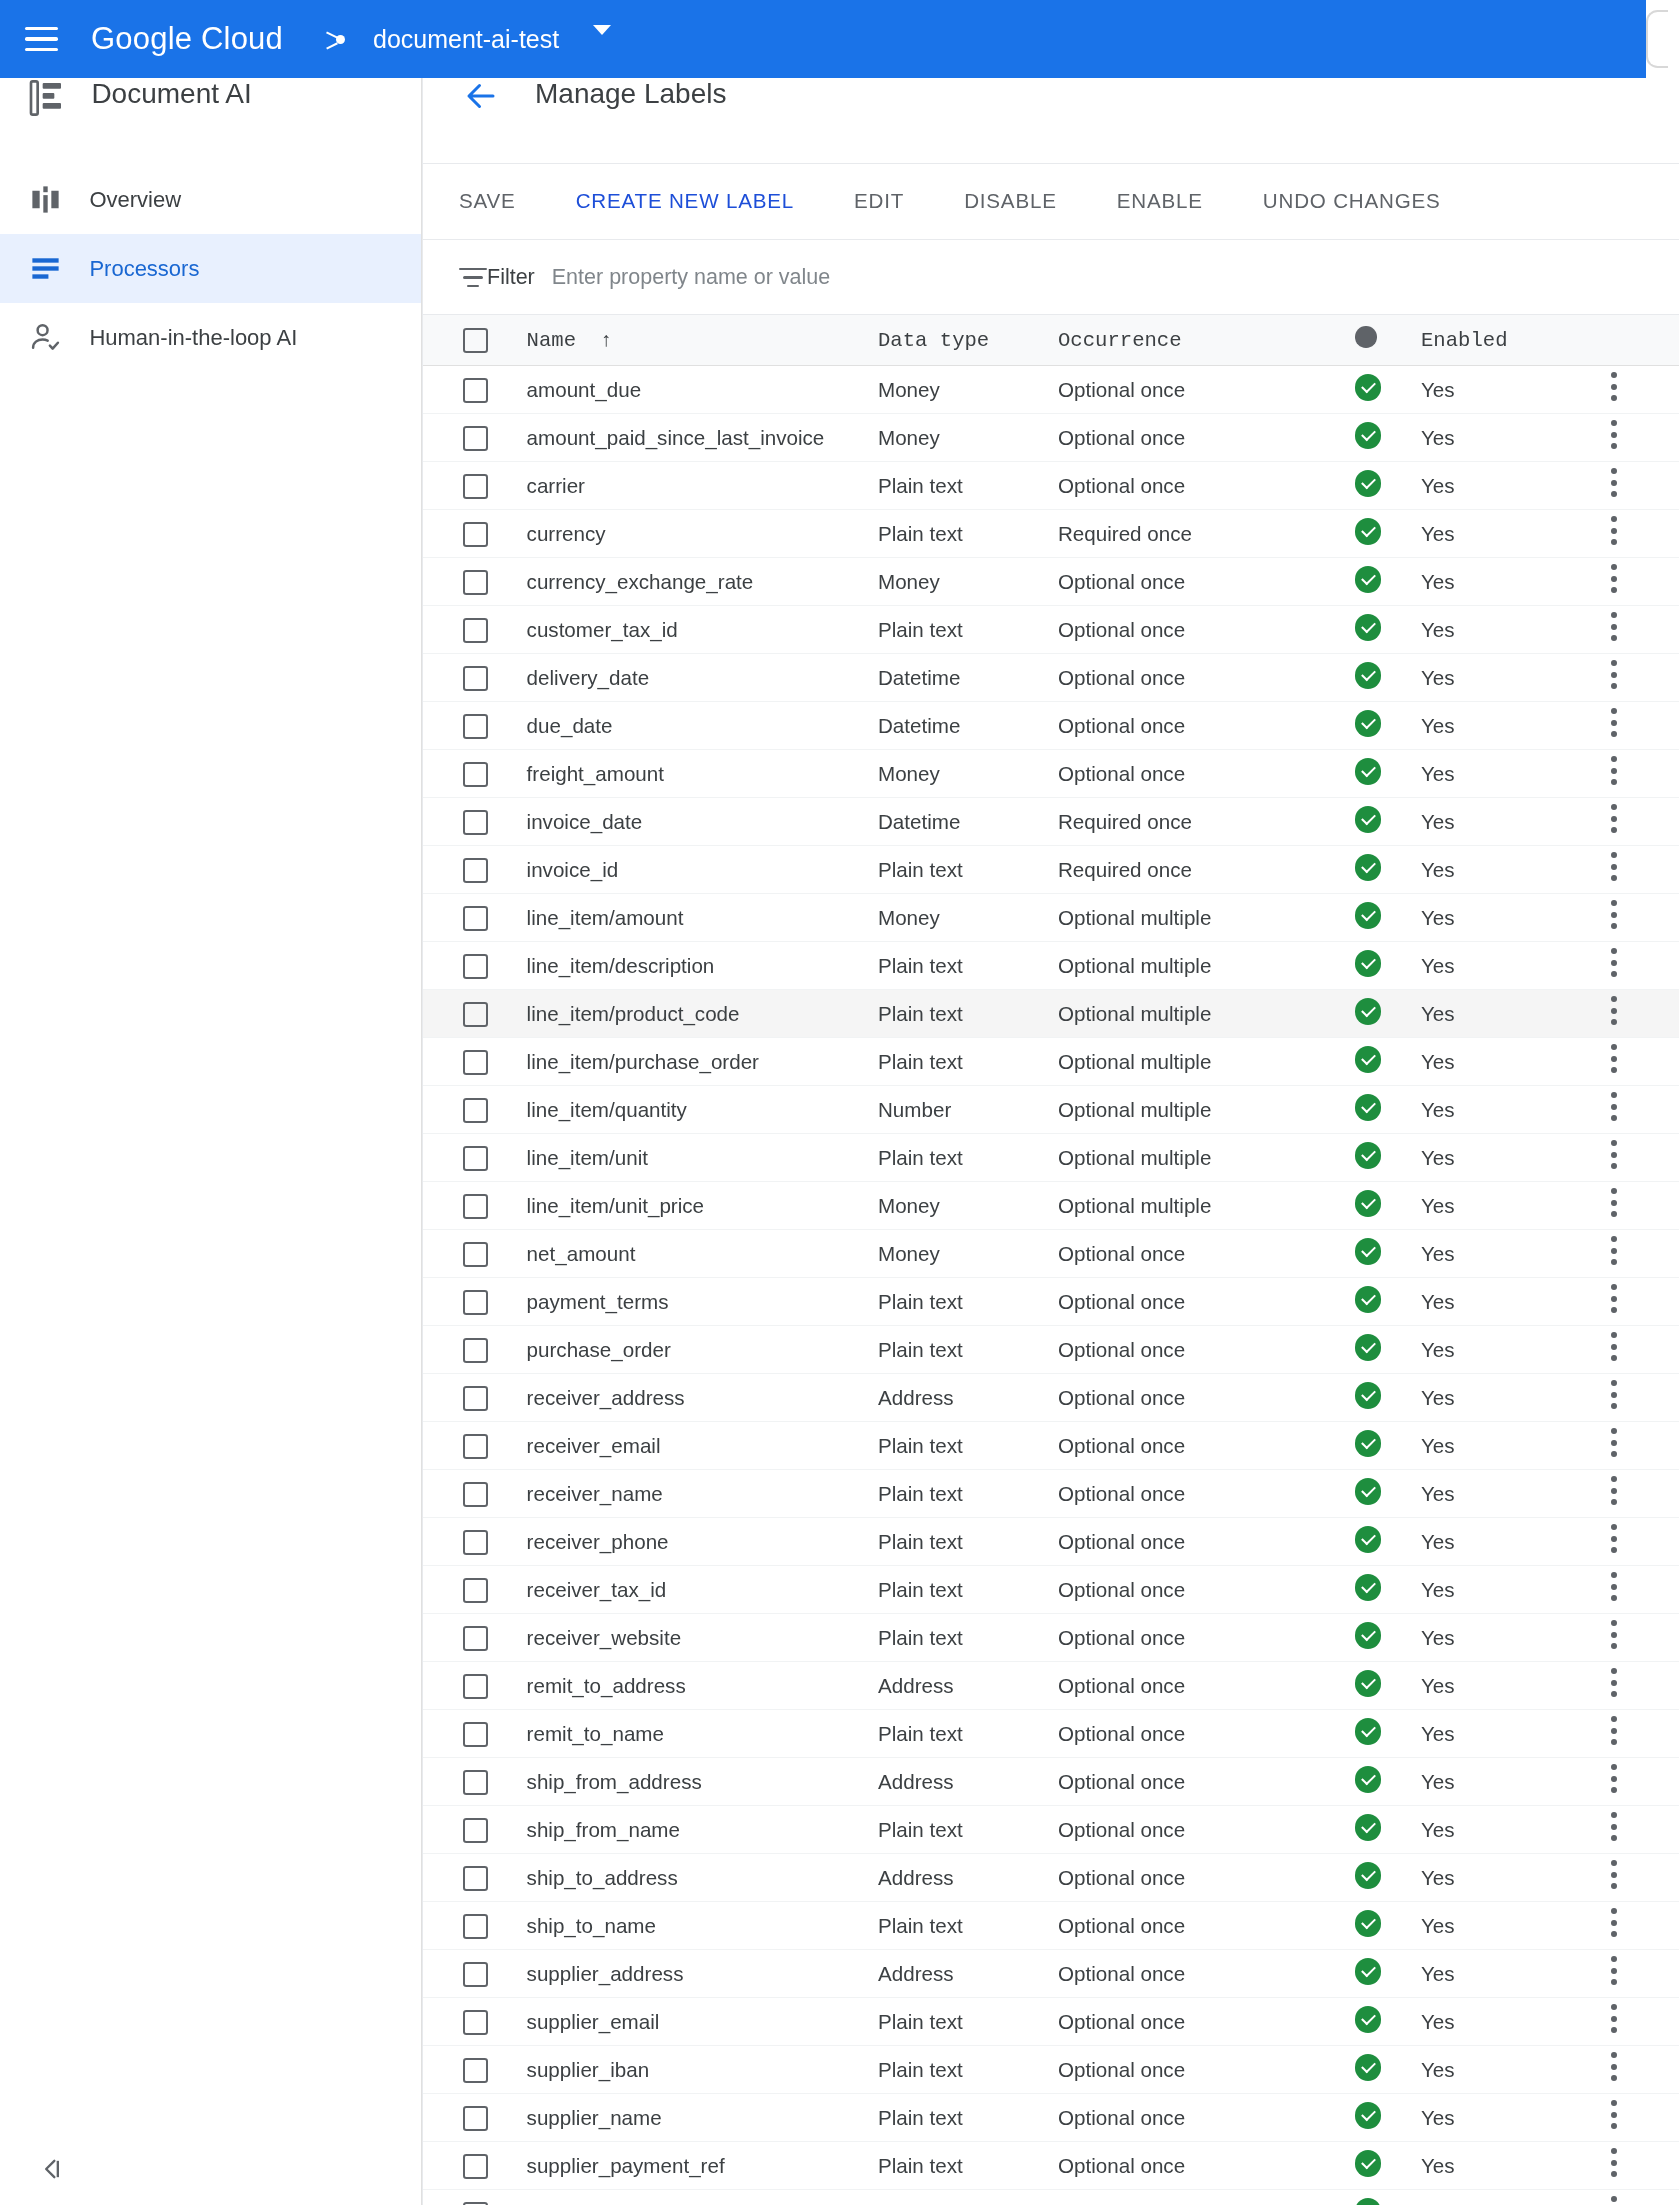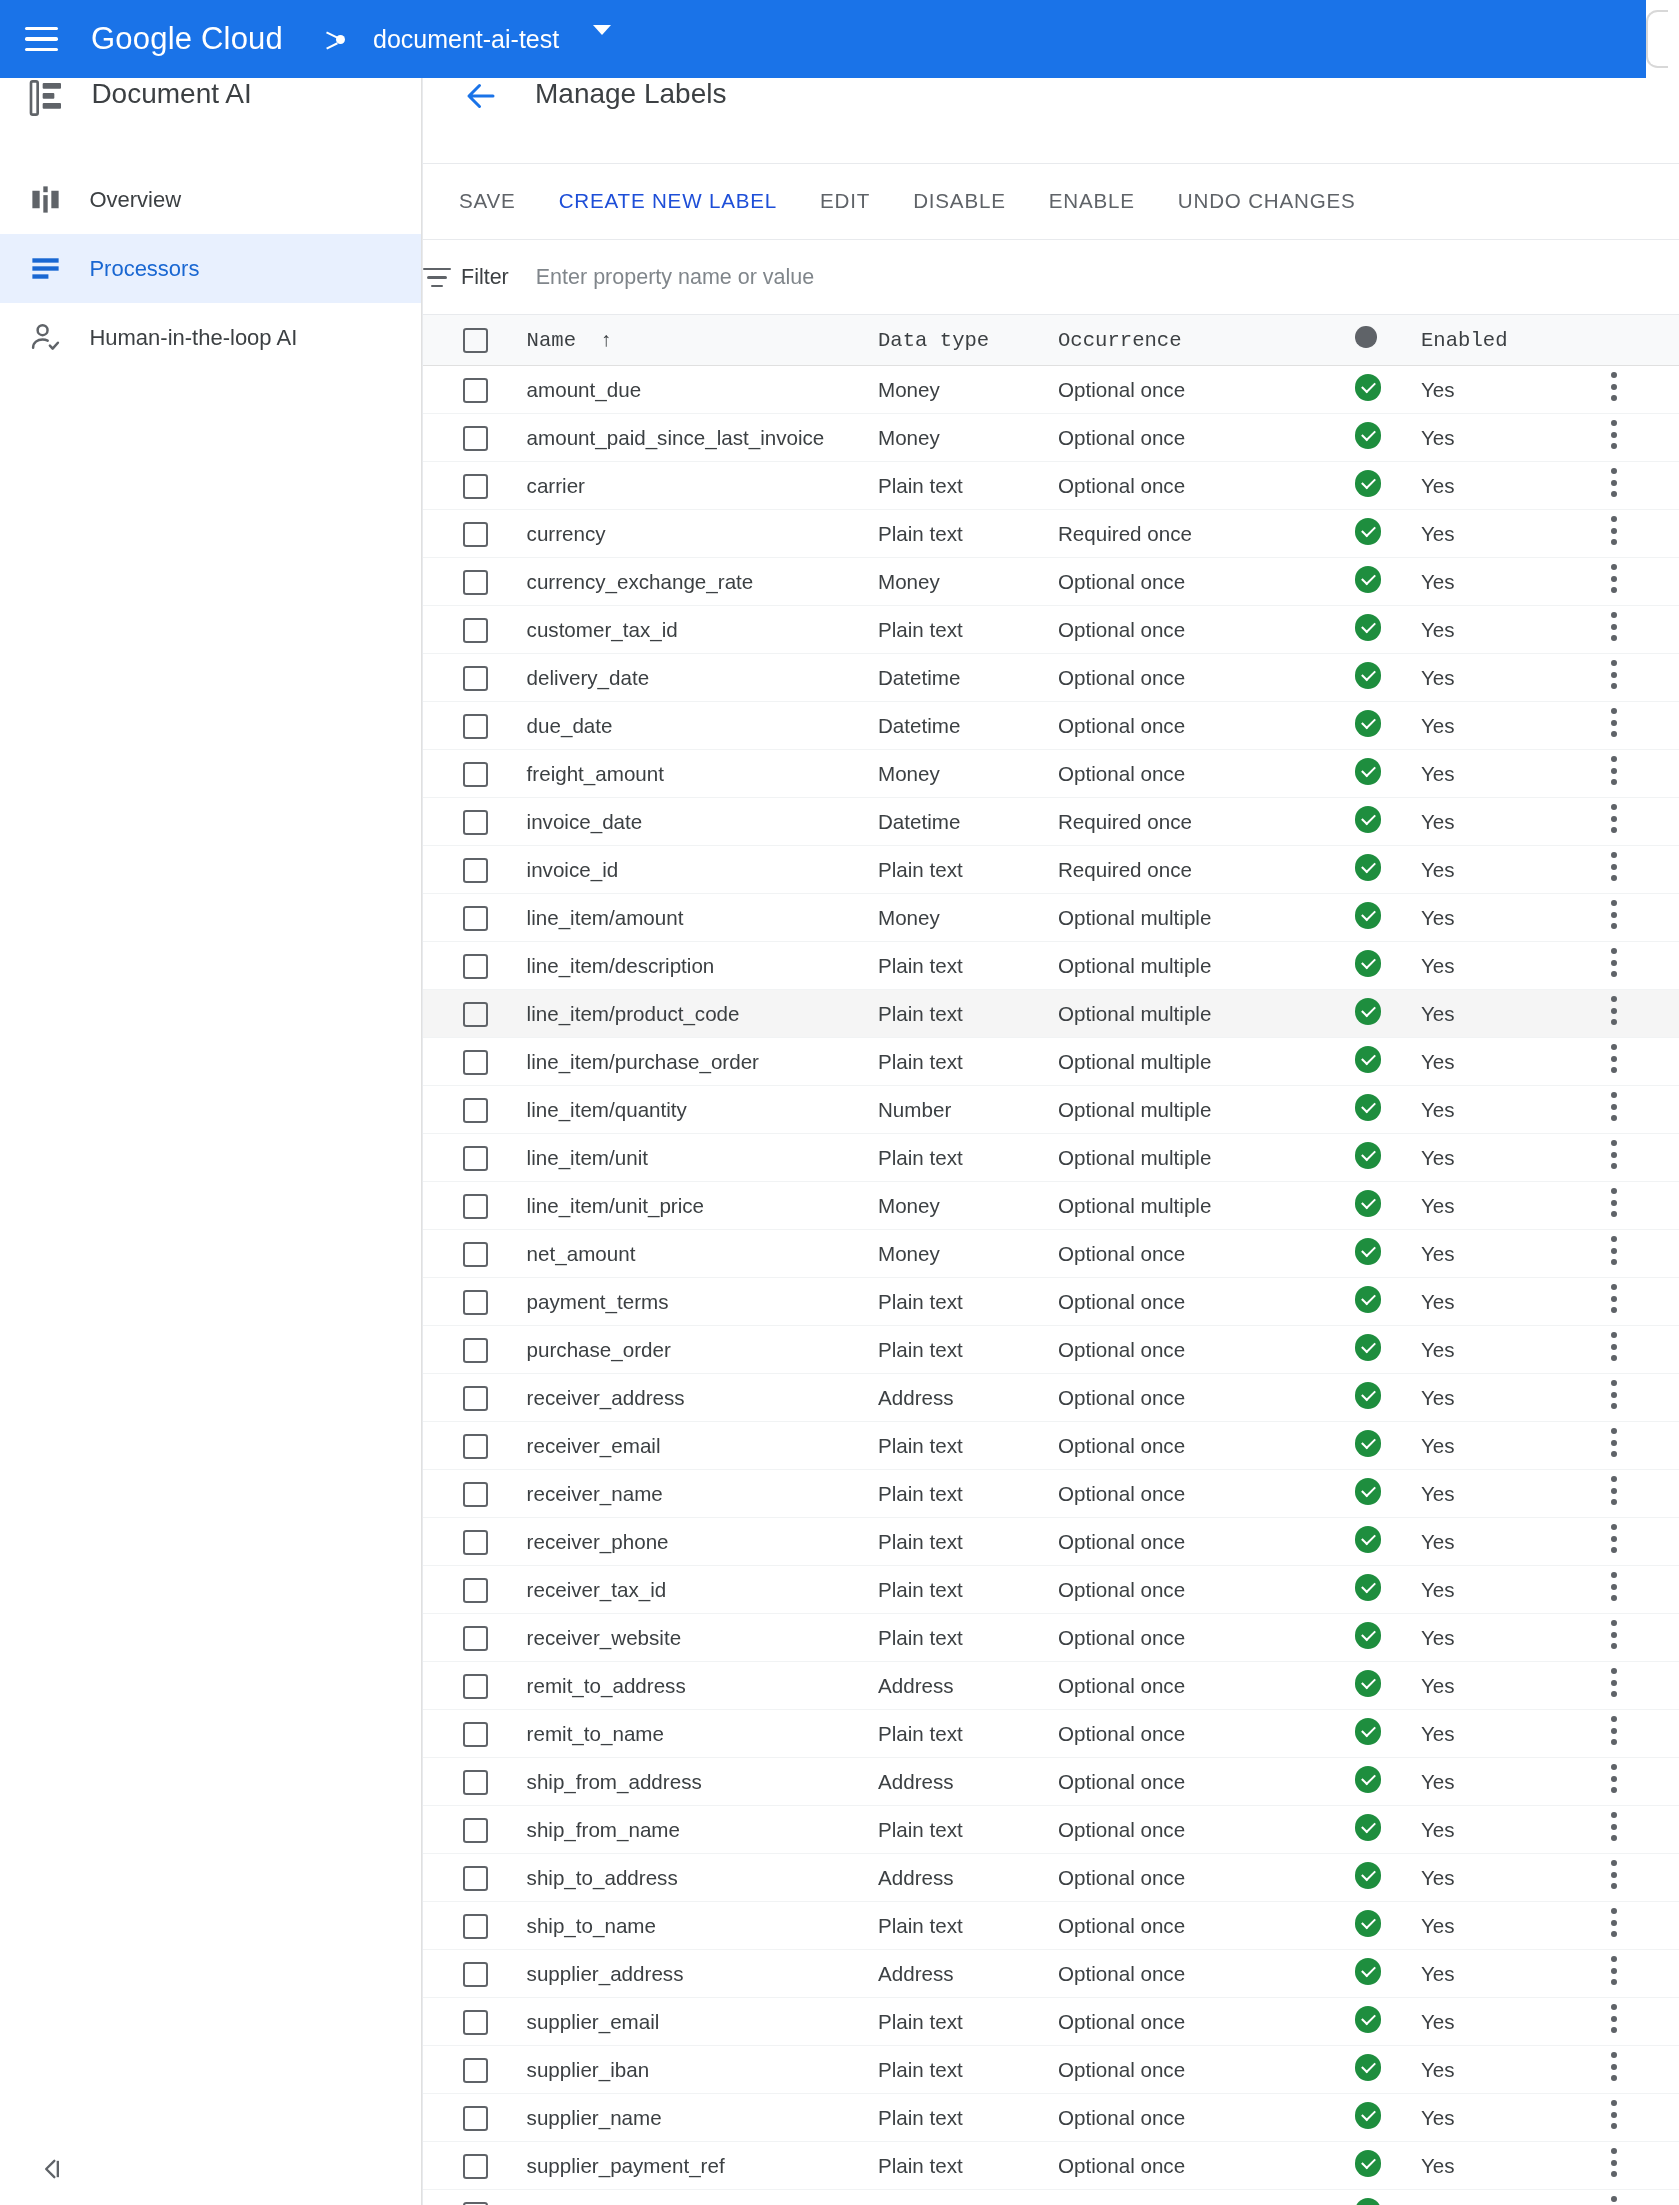--- a/index.html
+++ b/index.html
@@ -172,39 +172,40 @@
   }
   .page-title {
     font-size: 28px;
     color: #3c4043;
   }
   .toolbar {
     height: 78px;
     display: flex;
     align-items: center;
     padding-left: 36px;
-    gap: 0;
+    gap: 17px;
     border-bottom: 0.8px solid #e8eaed;
   }
   .tb-btn {
     font-size: 20.6px;
     letter-spacing: 0.8px;
     color: #5f6368;
     padding: 0 21.5px;
     cursor: pointer;
     white-space: nowrap;
   }
   .tb-btn.primary { color: #1d4ed8; font-weight: 500; }
   .tb-btn:first-child { padding-left: 0; }
 
   .filterbar {
     height: 76px;
     display: flex;
     align-items: center;
-    gap: 10px;
+    padding-left: 36px;
+    gap: 0;
     border-bottom: 0.8px solid #e8eaed;
   }
   .filter-icon { width: 28px; height: 25px; position: relative; }
   .filter-icon i {
     position: absolute; left: 0; height: 2.5px; background: #5f6368; border-radius: 1.7px;
   }
   .filter-icon i:nth-child(1){ top: 3.3px; width: 28px;}
   .filter-icon i:nth-child(2){ top: 11.6px; width: 20px; left: 4.1px;}
   .filter-icon i:nth-child(3){ top: 20px; width: 11.6px; left: 8.3px;}
   .filter-label { font-size: 21.5px; color: #3c4043; }

